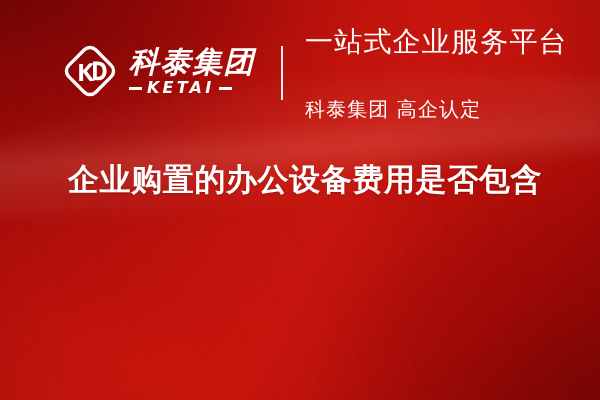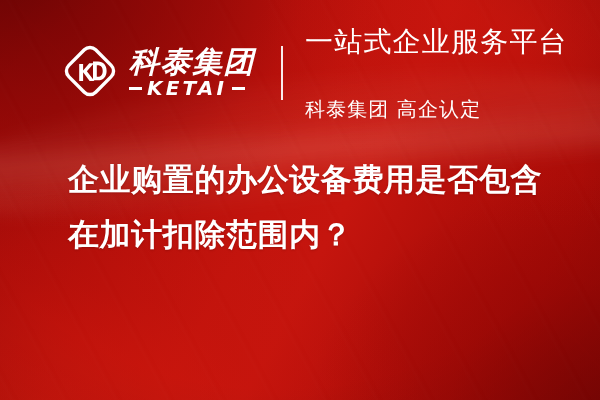--- a/index.html
+++ b/index.html
@@ -189,21 +189,21 @@
     height: 17px;
   }
   .logo-en .rule {
     display: block;
     width: 13px;
     height: 3px;
     background: #ffffff;
   }
   .logo-en .en-text {
     color: #ffffff;
-    font-size: 20px;
+    font-size: 16px;
     line-height: 16px;
     font-weight: 700;
     letter-spacing: 3.2px;
     white-space: nowrap;
     font-family: "DejaVu Sans", "Liberation Sans", sans-serif;
   }
 
   .divider {
     width: 2px;
     height: 54px;
@@ -307,17 +307,16 @@
 
       <div class="slogan">
         <div class="slogan-main">一站式企业服务平台</div>
         <div class="slogan-sub">科泰集团 高企认定</div>
       </div>
 
     </div>
 
     <div class="headline">
       <div class="headline-line">企业购置的办公设备费用是否包含</div>
-      <div class="headline-line">在加计扣除范围内？</div>
     </div>
 
   </div>
 </div>
 
 </body></html>

